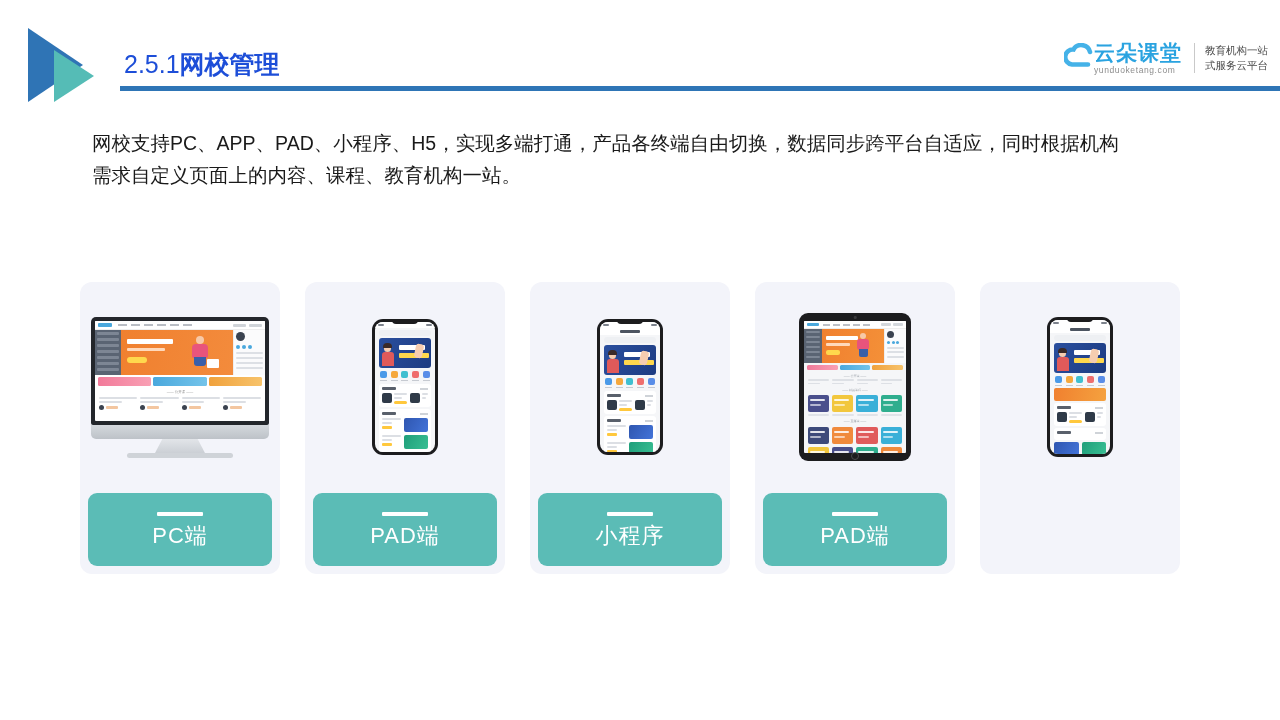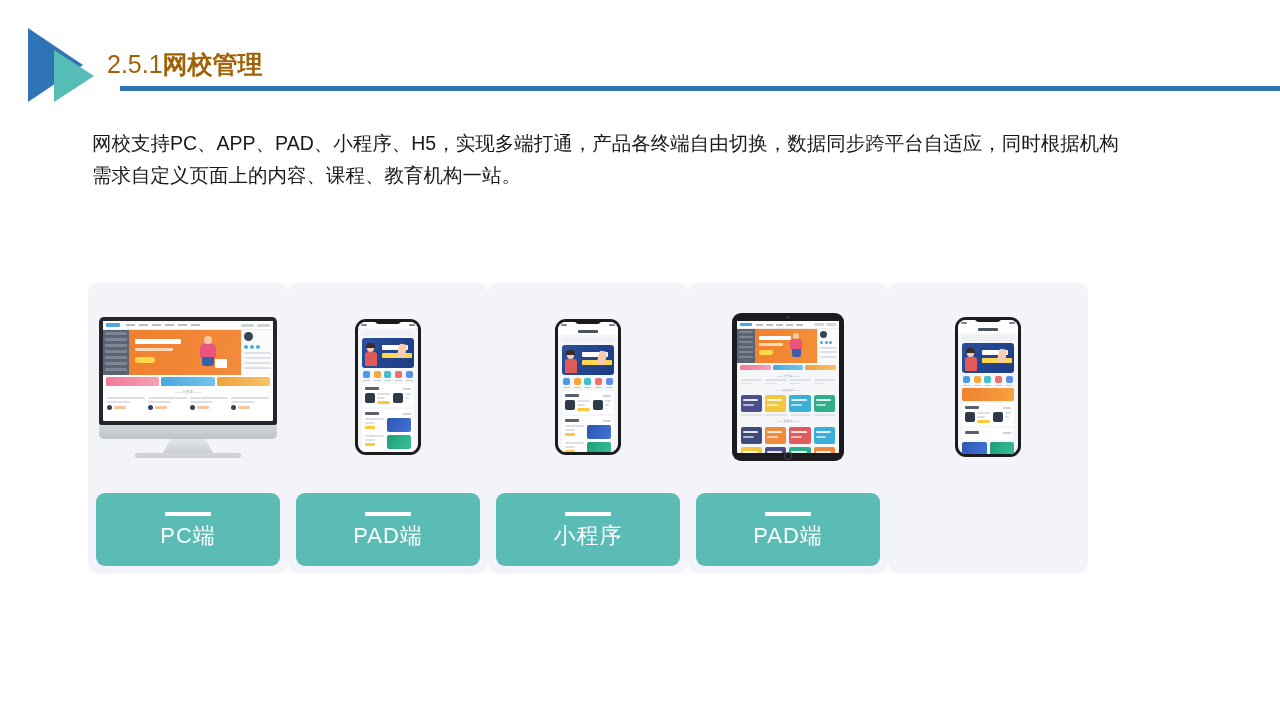--- a/index.html
+++ b/index.html
@@ -40,24 +40,24 @@
   .tri-teal {
     position: absolute;
     left: 32px; top: 22px;
     width: 0; height: 0;
     border-top: 26px solid transparent;
     border-bottom: 26px solid transparent;
     border-left: 40px solid #55bcb6;
   }
   .slide-title {
     position: absolute;
-    left: 107px;
+    left: 124px;
     top: 48px;
     font-size: 26px;
-    color: #a16207;
+    color: #1d4ed8;
     letter-spacing: 0px;
     white-space: nowrap;
   }
   .slide-title .num {
     font-weight: 400;
     font-size: 25px;
   }
   .slide-title .word {
     font-weight: 700;
     font-size: 25px;
@@ -126,24 +126,25 @@
     width: 1130px;
     font-size: 19.5px;
     color: #1a1a1a;
     line-height: 1.62;
   }
   .para .ln { display: block; white-space: nowrap; }
 
   
   .cards {
     position: absolute;
-    left: 88px;
+    left: 80px;
     top: 282px;
     width: 1100px;
     display: flex;
+    justify-content: space-between;
   }
   .card {
     width: 200px;
     height: 292px;
     background: #f3f4fa;
     border-radius: 12px;
     position: relative;
   }
   .device-area {
     position: absolute;
@@ -471,20 +472,36 @@
     <div class="tri-blue"></div>
     <div class="tri-teal"></div>
   </div>
 
   <div class="slide-title">
     <span class="num">2.5.1</span><span class="word">网校管理</span>
   </div>
 
   <div class="title-rule"></div>
 
+  <div class="brand">
+    <div class="brand-cloud">
+      <svg width="34" height="30" viewBox="0 0 34 30">
+        <path d="M26 9 A9 9 0 0 0 9.5 6.5 A7.5 7.5 0 0 0 8 21.5 L24 21.5" fill="none" stroke="#45b2e8" stroke-width="4.6" stroke-linecap="round"></path>
+      </svg>
+    </div>
+    <div class="brand-words">
+      <span class="brand-cn">云朵课堂</span>
+      <span class="brand-url">yunduoketang.com</span>
+    </div>
+    <div class="brand-divider"></div>
+    <div class="brand-tag">
+      <div>教育机构一站</div>
+      <div>式服务云平台</div>
+    </div>
+  </div>
 </div>
 
 <div class="para">
   <span class="ln">网校支持PC、APP、PAD、小程序、H5，实现多端打通，产品各终端自由切换，数据同步跨平台自适应，同时根据机构</span>
   <span class="ln">需求自定义页面上的内容、课程、教育机构一站。</span>
 </div>
 
 <div class="cards">
 
   <div class="card">

